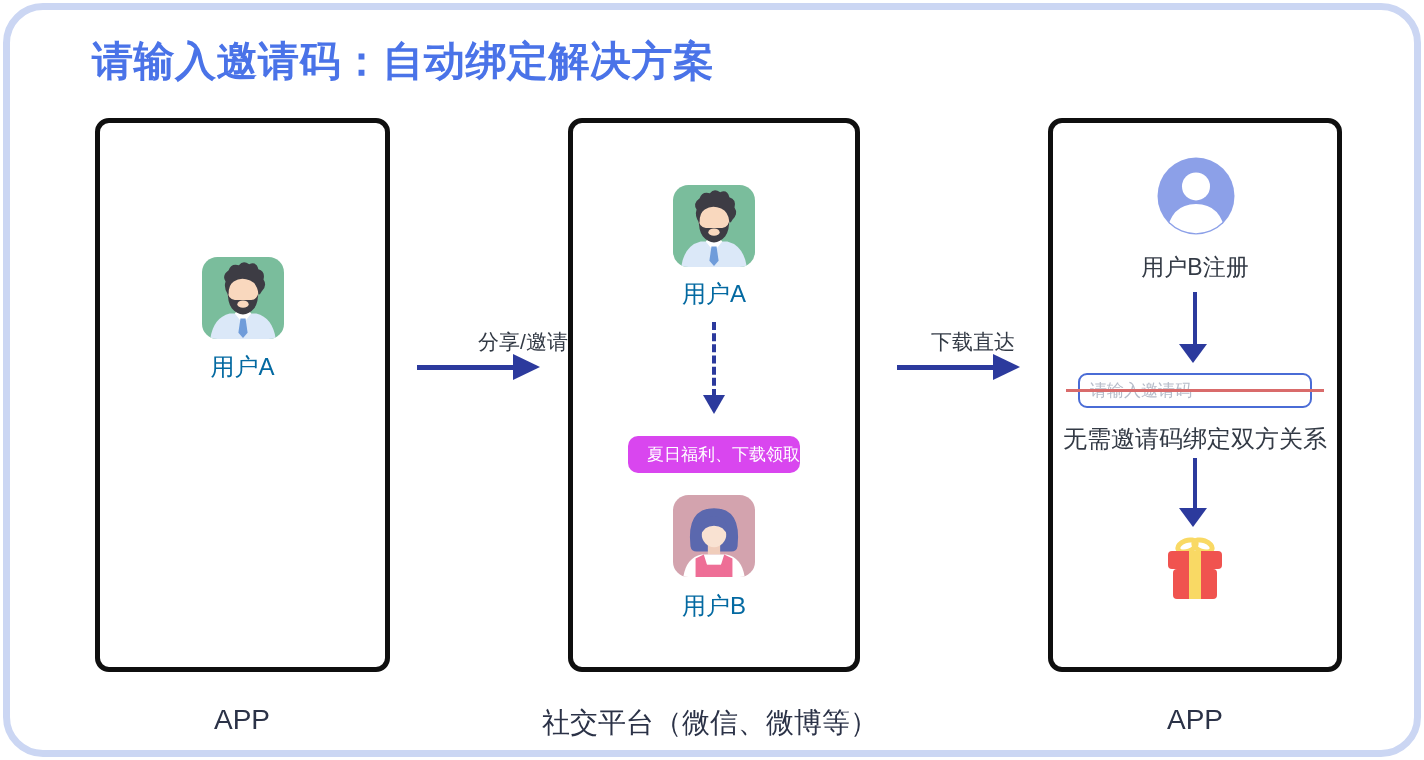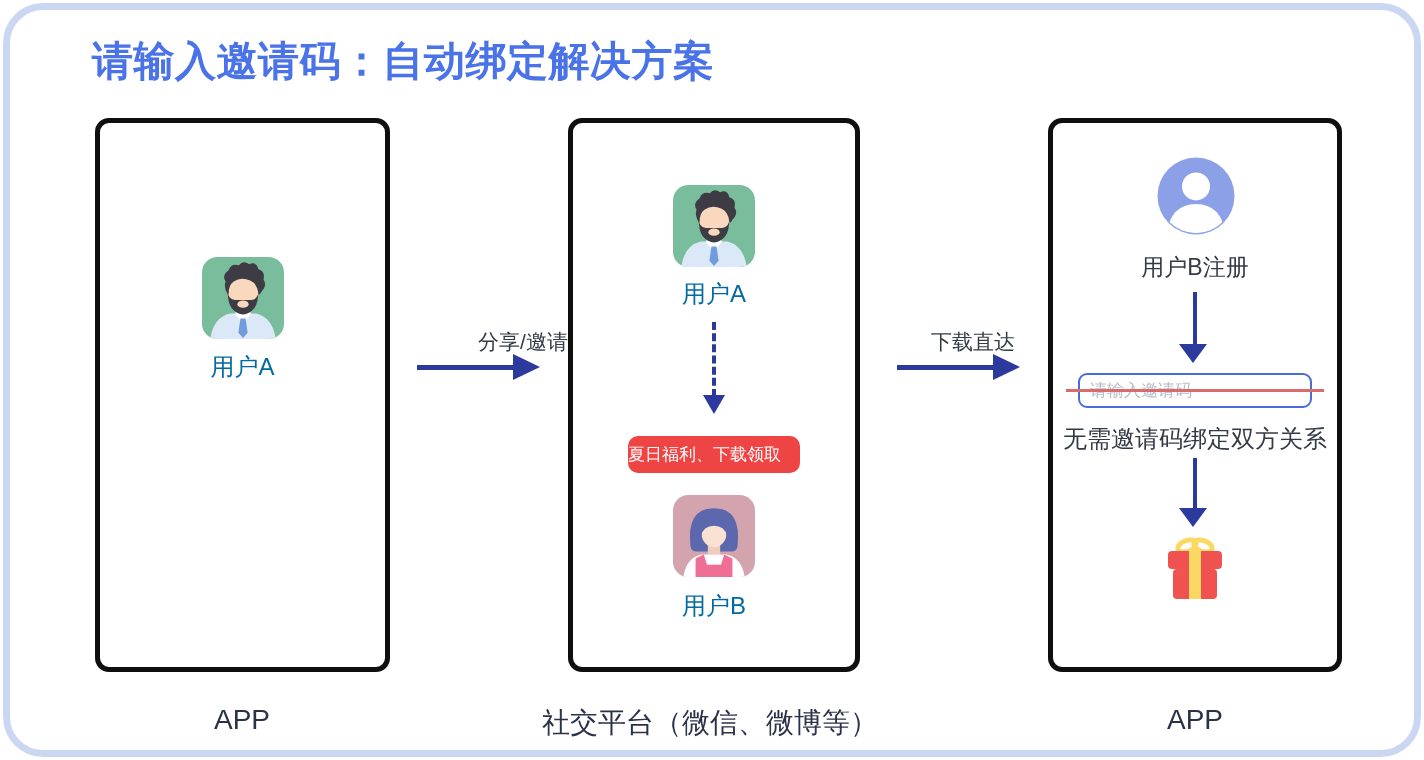--- a/index.html
+++ b/index.html
@@ -48,22 +48,22 @@
     position:absolute; left:139px; top:199px; height:75px; width:0;
     border-left:4px dashed #2c3a9d;
   }
   .vdash-head {
     position:absolute; left:130px; top:272px; width:0; height:0;
     border-left:11px solid transparent; border-right:11px solid transparent;
     border-top:19px solid #2c3a9d;
   }
   .share-btn {
     position:absolute; left:50%; transform:translateX(-50%); top:313px;
-    width:172px; height:37px; background:#ef4444; border:none; border-radius:10px;
-    color:#ffffff; font-size:17px; line-height:37px; text-align:left;
+    width:172px; height:37px; background:#d946ef; border:none; border-radius:10px;
+    color:#ffffff; font-size:17px; line-height:37px; text-align:right;
     white-space:nowrap; cursor:pointer; font-family:inherit;
   }
   
   .vline { position:absolute; left:140px; width:4px; background:#2c3a9d; }
   .vhead {
     position:absolute; left:126px; width:0; height:0;
     border-left:14px solid transparent; border-right:14px solid transparent;
     border-top:19px solid #2c3a9d;
   }
   #reg-arrow-line  { top:169px; height:54px; }

